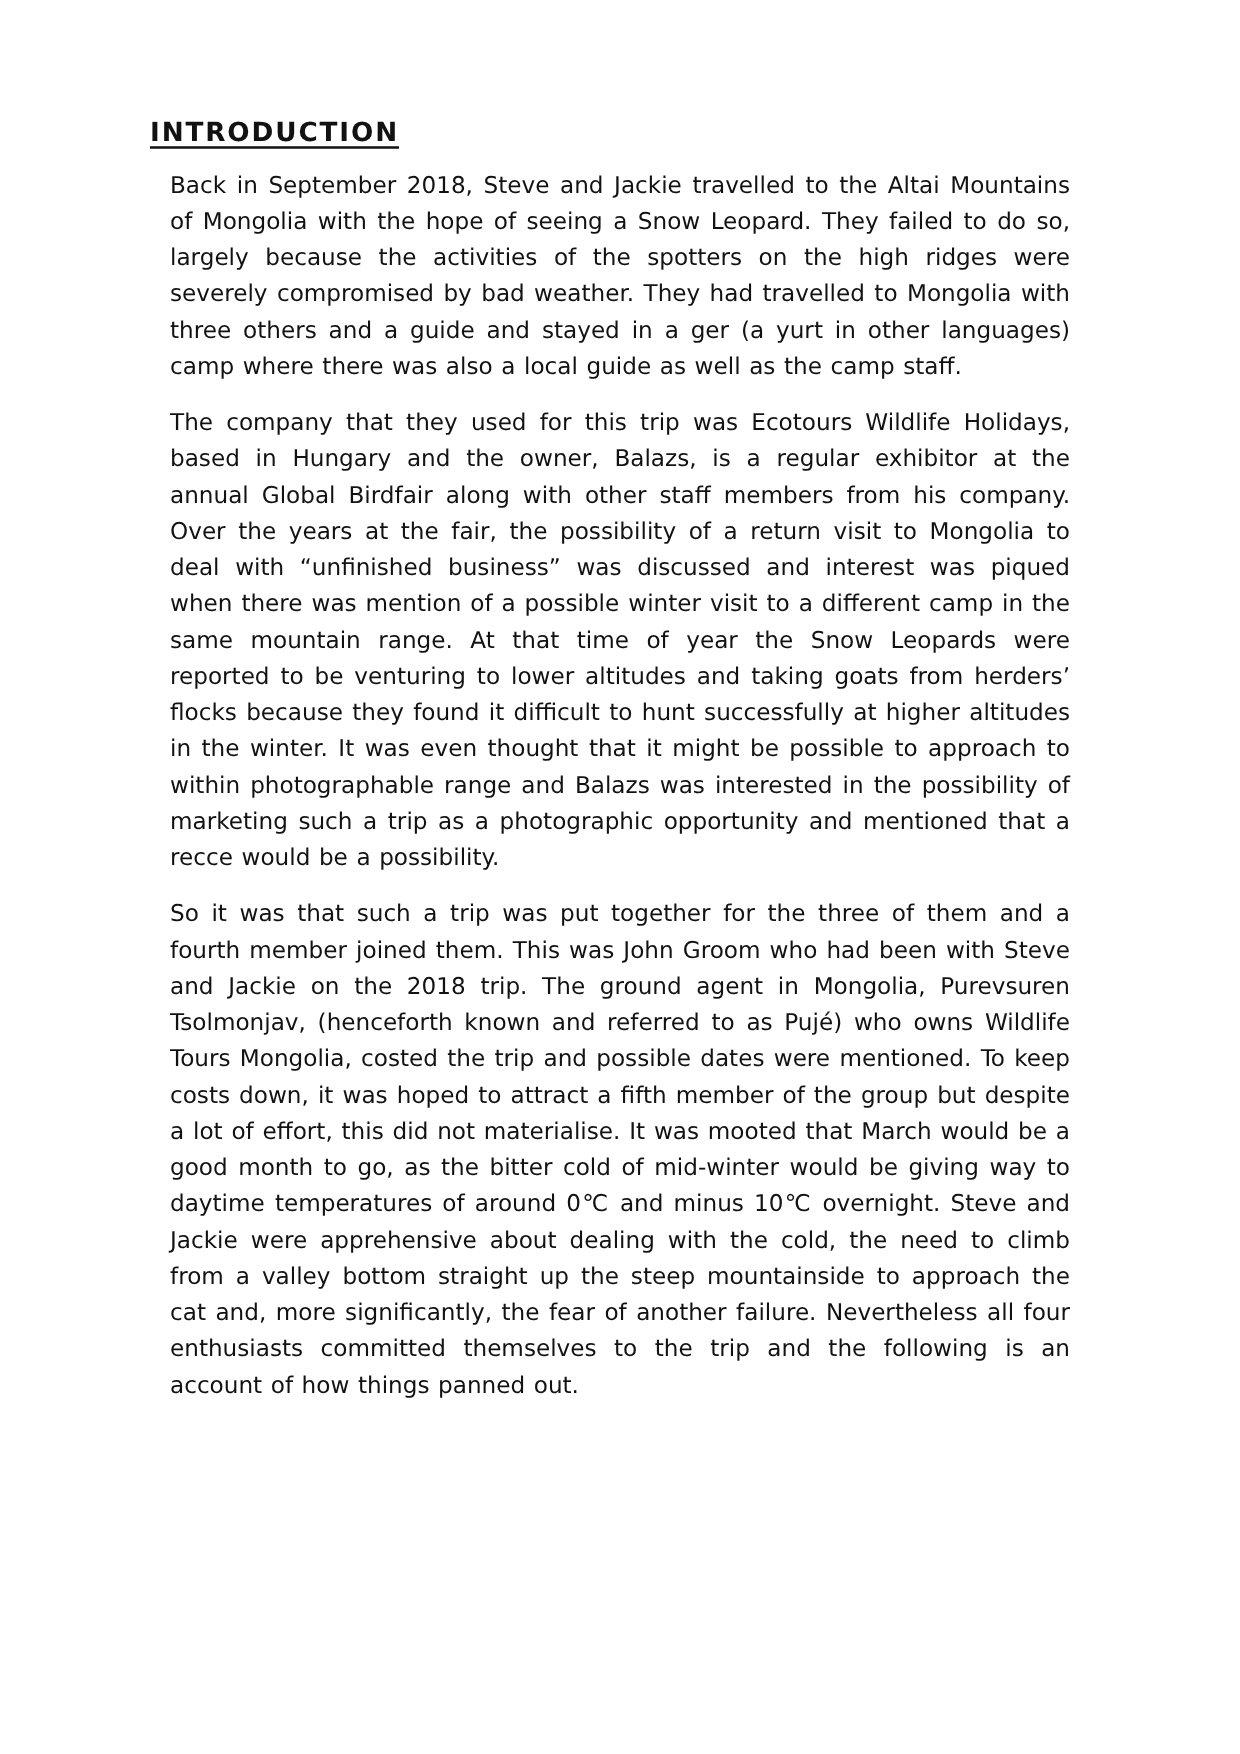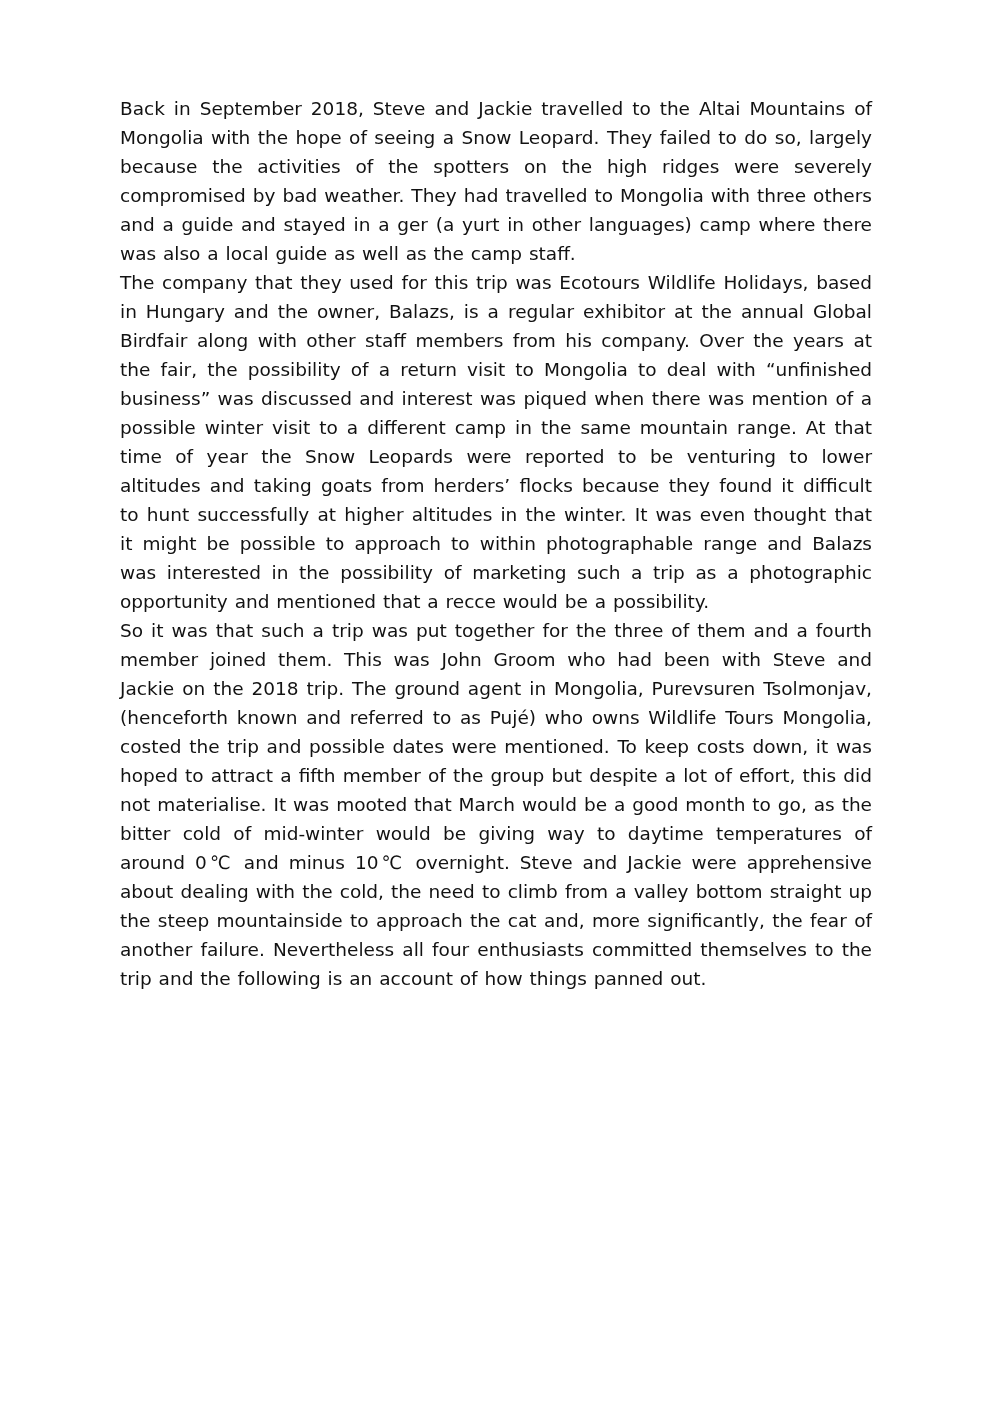--- a/index.html
+++ b/index.html
@@ -29,24 +29,25 @@
     text-underline-offset: 4px;
     margin: 0 0 8px 0;
     color: #121212;
   }
   .para {
     font-size: 18.5px;
     line-height: 29px;
     text-align: justify;
     text-justify: inter-word;
     word-spacing: 1px;
-    margin: 0;
+    margin: 16px;
     color: #121212;
   }
 </style>
 </head>
 <body>
 
 <div class="page">
+  <h1 class="heading">INTRODUCTION</h1>
   <p class="para">Back in September 2018, Steve and Jackie travelled to the Altai Mountains of Mongolia with the hope of seeing a Snow Leopard. They failed to do so, largely because the activities of the spotters on the high ridges were severely compromised by bad weather. They had travelled to Mongolia with three others and a guide and stayed in a ger (a yurt in other languages) camp where there was also a local guide as well as the camp staff.</p>
   <p class="para">The company that they used for this trip was Ecotours Wildlife Holidays, based in Hungary and the owner, Balazs, is a regular exhibitor at the annual Global Birdfair along with other staff members from his company. Over the years at the fair, the possibility of a return visit to Mongolia to deal with “unfinished business” was discussed and interest was piqued when there was mention of a possible winter visit to a different camp in the same mountain range. At that time of year the Snow Leopards were reported to be venturing to lower altitudes and taking goats from herders’ flocks because they found it difficult to hunt successfully at higher altitudes in the winter. It was even thought that it might be possible to approach to within photographable range and Balazs was interested in the possibility of marketing such a trip as a photographic opportunity and mentioned that a recce would be a possibility.</p>
   <p class="para">So it was that such a trip was put together for the three of them and a fourth member joined them. This was John Groom who had been with Steve and Jackie on the 2018 trip. The ground agent in Mongolia, Purevsuren Tsolmonjav, (henceforth known and referred to as Pujé) who owns Wildlife Tours Mongolia, costed the trip and possible dates were mentioned. To keep costs down, it was hoped to attract a fifth member of the group but despite a lot of effort, this did not materialise. It was mooted that March would be a good month to go, as the bitter cold of mid-winter would be giving way to daytime temperatures of around 0℃ and minus 10℃ overnight. Steve and Jackie were apprehensive about dealing with the cold, the need to climb from a valley bottom straight up the steep mountainside to approach the cat and, more significantly, the fear of another failure. Nevertheless all four enthusiasts committed themselves to the trip and the following is an account of how things panned out.</p>
 </div>
 
 </body></html>

